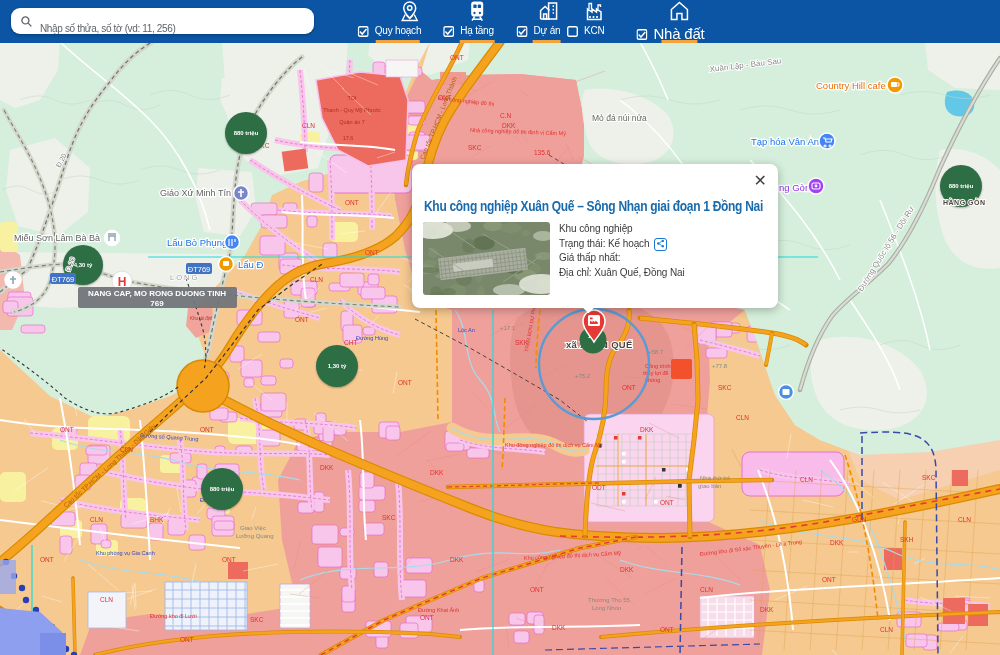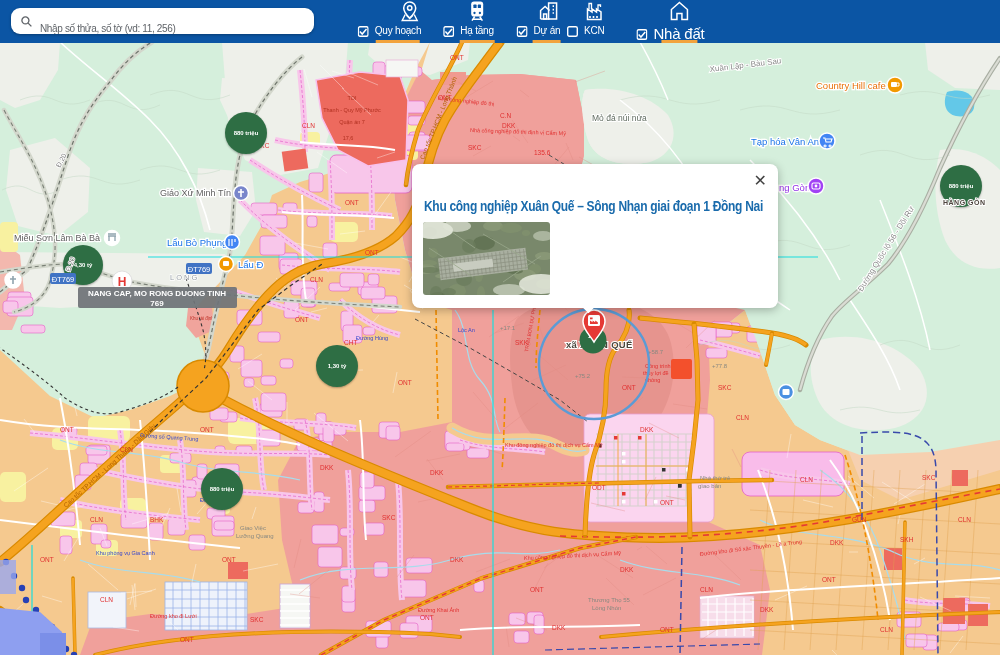--- a/index.html
+++ b/index.html
@@ -648,20 +648,31 @@
           </g>
           <rect x="30" y="38" width="40" height="8" fill="#c8ccc0"></rect>
         </g>
         <path d="M6,26 L50,55 M60,12 L112,42 M26,8 L52,26 M80,60 L118,34" stroke="#9aa88c" stroke-width="1" opacity="0.8"></path>
         <ellipse cx="10" cy="8" rx="20" ry="9" fill="#e6eade" opacity="0.9"></ellipse>
         <ellipse cx="34" cy="4" rx="14" ry="6" fill="#dfe4d5" opacity="0.7"></ellipse>
         <ellipse cx="118" cy="62" rx="22" ry="10" fill="#e6eade" opacity="0.85"></ellipse>
         <ellipse cx="86" cy="68" rx="16" ry="6" fill="#dfe4d5" opacity="0.6"></ellipse>
         <ellipse cx="120" cy="14" rx="10" ry="5" fill="#dce2d2" opacity="0.5"></ellipse>
       </svg></div>
+    <div style="position:absolute;left:147px;top:58px;font-size:10px;color:#3a3a3a;line-height:14.6px;letter-spacing:-0.1px">
+      <div style="height:14.6px">Khu công nghiệp</div>
+      <div style="height:14.6px">Trạng thái: Kế hoạch<span style="display:inline-block;width:13px;height:13px;border:1.5px solid #1976d2;border-radius:3px;vertical-align:-2.5px;margin-left:5px;text-align:center;line-height:11px"><svg width="9" height="9" viewBox="0 0 24 24" style="vertical-align:1px">
+            <circle cx="18" cy="5" r="3.2" fill="#1976d2"></circle>
+            <circle cx="6" cy="12" r="3.2" fill="#1976d2"></circle>
+            <circle cx="18" cy="19" r="3.2" fill="#1976d2"></circle>
+            <path d="M8.6,10.5 L15.4,6.5 M8.6,13.5 L15.4,17.5" stroke="#1976d2" stroke-width="2.2"></path>
+          </svg></span></div>
+      <div style="height:14.6px">Giá thấp nhất:</div>
+      <div style="height:14.6px">Địa chỉ: Xuân Quế, Đồng Nai</div>
+    </div>
     <div style="position:absolute;left:168px;top:143.2px;width:16px;height:9px;overflow:hidden">
       <div style="width:11px;height:11px;background:#fff;transform:rotate(45deg);margin:-7px auto 0"></div>
     </div>
   </div>
 <div style="position:absolute;left:0;top:0;width:1000px;height:43px;background:#0b55a4">
     <div style="position:absolute;left:11px;top:8px;width:303px;height:26px;background:#fff;border-radius:9px;box-shadow:0 1px 3px rgba(0,0,0,.3)">
       <svg width="13" height="13" viewBox="0 0 24 24" style="position:absolute;left:9px;top:6.5px">
         <circle cx="10" cy="10" r="6.5" fill="none" stroke="#5f6368" stroke-width="2.4"></circle>
         <path d="M15,15 L21,21" stroke="#5f6368" stroke-width="2.6"></path>
       </svg>

